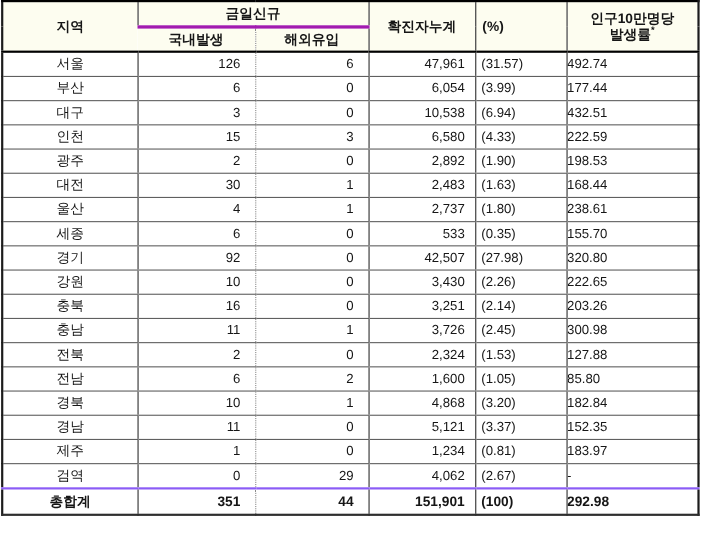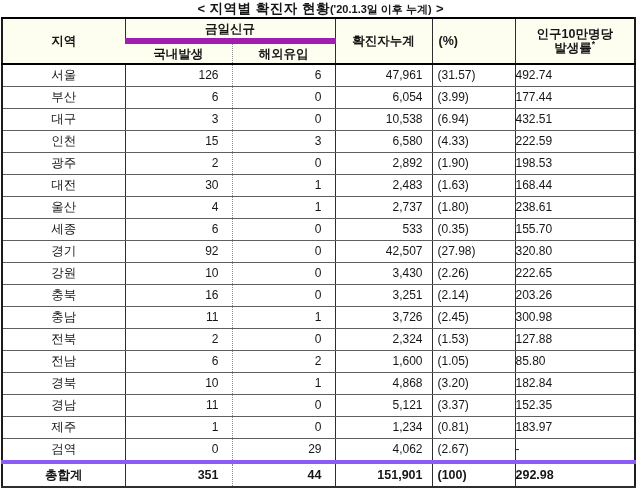--- a/index.html
+++ b/index.html
@@ -49,21 +49,21 @@
   thead th {
     background: #fdfdf0;
     font-weight: bold;
     font-size: 12.5px;
     text-align: center;
     height: 23px;
     line-height: 1.12;
   }
   thead .th-today { border-bottom: 1px solid #2e2e2e; }
   thead th { border-bottom: 2px solid #000; }
-  thead th.th-today { border-bottom: 6px solid #a21caf; }
+  thead th.th-today { border-bottom: 3px solid #a21caf; }
   thead th.pct { text-align: left; padding-left: 6px; }
   thead sup { font-size: 8.5px; line-height: 0; }
 
   
   tbody td {
     height: 22px;
     font-size: 12px;
     border-bottom: 1px solid #5f5f5f;
     line-height: 21px;
   }
@@ -73,34 +73,29 @@
   td.col-imported { padding-right: 13px; }
   td.col-cumulative { padding-right: 9px; margin-left: 35px; }
   td.pct  { text-align: left; padding-left: 5px; }
   td.rate { text-align: left; }
 
   
   tfoot td {
     height: 23px;
     font-size: 12.5px;
     font-weight: bold;
-    border-top: 4px solid #8b5cf6;
+    border-top: 2px solid #8b5cf6;
     line-height: 22px;
   }
 </style>
 </head>
 <body>
 
 <div class="page">
 
-  <div class="title">
-    <span class="bracket">&lt;</span>
-    <span class="main">지역별 확진자 현황</span><span class="sub">('20.1.3일 이후 누계)</span>
-    <span class="bracket">&gt;</span>
-  </div>
 
   <table>
     <colgroup>
       <col style="width:123px">
       <col style="width:107px">
       <col style="width:103px">
       <col style="width:97px">
       <col style="width:83px">
       <col style="width:120px">
     </colgroup>

